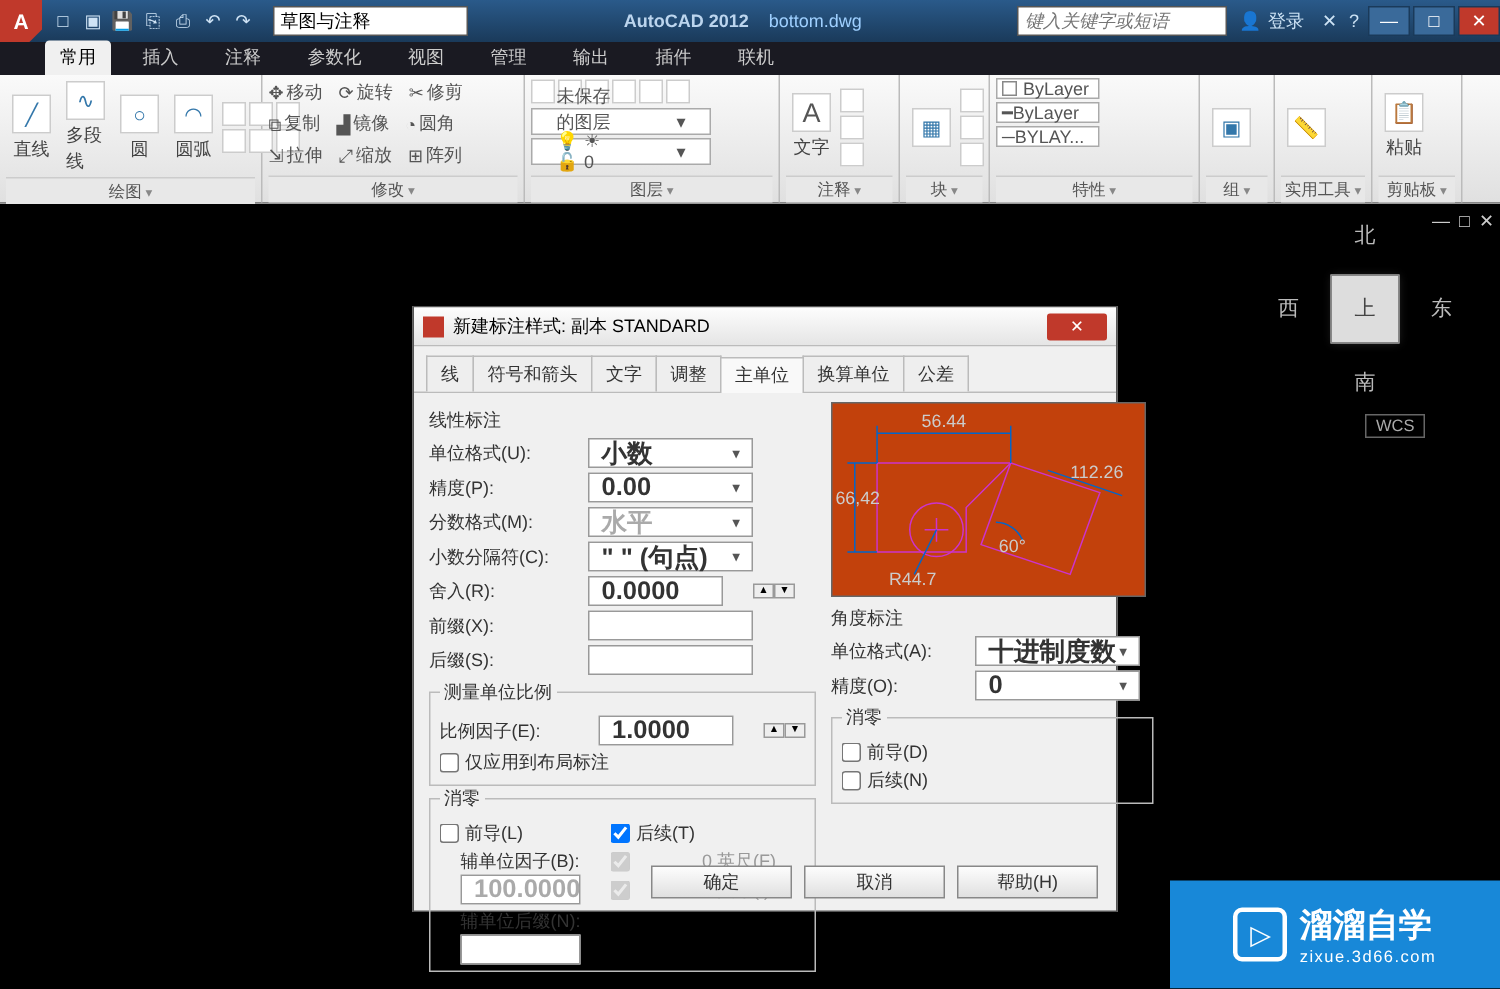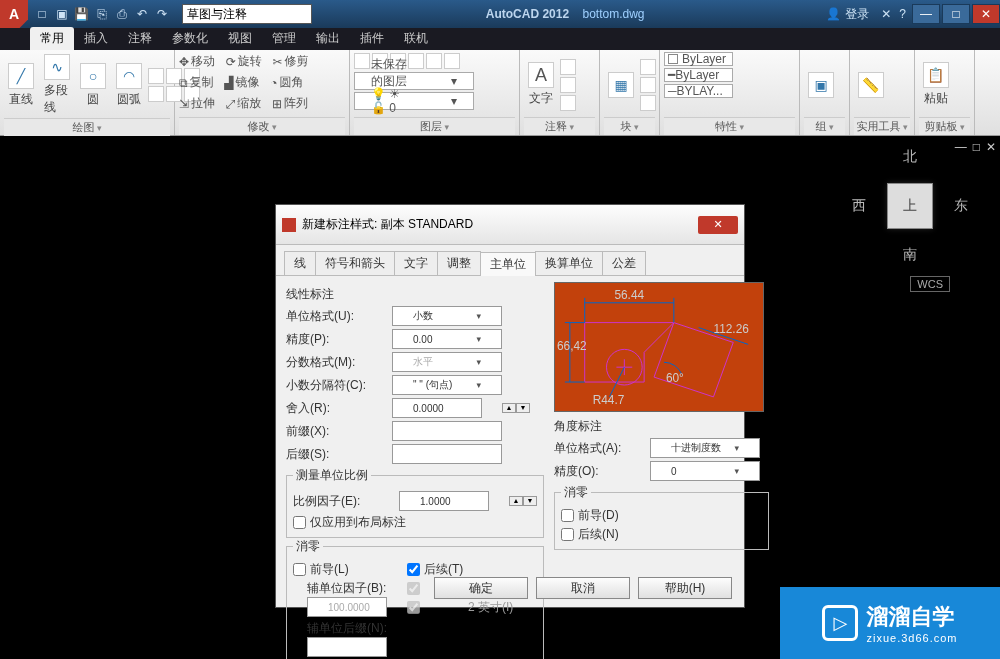--- a/index.html
+++ b/index.html
@@ -14,21 +14,21 @@
 .title-center { flex:1; text-align:center; }
 .title-center .app { color:#bcd5ee; font-weight:bold; margin-right:10px;}
 .title-center .file { color:#9fd0ff; }
 .title-right-search { width:140px; height:20px; background:#fff; border:1px solid #555; padding:0 4px; color:#888; font-style:italic; }
 .login { margin:0 8px; color:#cde3f5; display:flex; align-items:center; gap:4px; }
 .win-btns { display:flex; }
 .win-btn { width:28px; height:20px; background:#3a6a9a; border:1px solid #1a3a5a; margin-left:2px; display:flex; align-items:center; justify-content:center; color:#fff; cursor:pointer;}
 .win-btn.close { background:#c0392b; }
 
 
-.ribbon-tabs { height:22px; background:#1a1a22; display:flex; align-items:flex-end; padding-left:30px; gap:0; }
+.ribbon-tabs { height:22px; background:#1a1a22; display:flex; align-items:flex-end; padding-left:30px; gap:11px; }
 .ribbon-tab { padding:3px 10px; color:#ccc; cursor:pointer; font-size:12px; }
 .ribbon-tab.active { background:#f0f0f0; color:#000; border-radius:3px 3px 0 0; }
 
 
 .ribbon { height:86px; background:linear-gradient(#fafafa,#e0e0e0); display:flex; border-bottom:1px solid #999; }
 .panel { border-right:1px solid #bbb; padding:2px 4px 0; display:flex; flex-direction:column; }
 .panel-body { flex:1; display:flex; align-items:center; gap:2px; }
 .panel-title { text-align:center; color:#555; font-size:11px; padding:1px 0; background:#e8e8e8; border-top:1px solid #ccc;}
 .panel-title::after { content:" ▾"; font-size:9px; color:#888;}
 .rbtn { display:flex; flex-direction:column; align-items:center; gap:2px; padding:2px 4px; cursor:pointer; color:#444; }
@@ -44,32 +44,32 @@
 .draw { position:absolute; left:0; top:136px; right:0; bottom:0; background:#000; }
 .viewcube { position:absolute; right:40px; top:20px; width:100px; height:100px; display:flex; align-items:center; justify-content:center; }
 .vc-center { width:46px; height:46px; background:#ddd; border:1px solid #888; display:flex; align-items:center; justify-content:center; color:#444; font-size:14px; box-shadow:0 0 6px #222;}
 .vc-label { position:absolute; color:#bbb; font-size:14px; }
 .vc-n{top:-8px;} .vc-s{bottom:-8px;} .vc-w{left:-8px;} .vc-e{right:-8px;}
 .wcs { position:absolute; right:50px; top:140px; border:1px solid #666; color:#aaa; padding:1px 6px; font-size:11px;}
 .doc-btns { position:absolute; right:4px; top:4px; color:#ccc; font-size:12px; display:flex; gap:6px;}
 
 
 .dialog { position:absolute; left:275px; top:204px; width:470px; height:404px; background:#f0f0f0; border:1px solid #555; box-shadow:4px 4px 12px rgba(0,0,0,.5); }
-.dlg-title { height:40px; background:linear-gradient(#fdfdfd,#e5e5e5); display:flex; align-items:center; padding:0 6px; border-bottom:1px solid #bbb;justify-content:space-between;}
+.dlg-title { height:26px; background:linear-gradient(#fdfdfd,#e5e5e5); display:flex; align-items:center; padding:0 6px; border-bottom:1px solid #bbb;justify-content:space-between;}
 .dlg-title .a { width:14px; height:14px; background:#c0392b; margin-right:6px; }
 .dlg-close { margin-left:auto; width:40px; height:18px; background:#c0392b; color:#fff; display:flex; align-items:center; justify-content:center; border-radius:2px; font-size:11px; cursor:pointer;}
 .dlg-tabs { display:flex; padding:6px 8px 0; gap:0; border-bottom:1px solid #bbb; background:#f0f0f0; }
 .dlg-tab { padding:3px 9px; border:1px solid #bbb; border-bottom:none; background:#eee; margin-right:-1px; cursor:pointer; color:#333; font-size:12px;}
 .dlg-tab.active { background:#f9f9f9; position:relative; top:1px; }
 .dlg-body { display:flex; padding:6px 10px; gap:10px; }
 .dlg-col { flex:1; }
 .group-label { color:#333; margin:4px 0 2px; }
 .frow { display:flex; align-items:center; margin:3px 0; gap:20px; }
 .frow label { width:86px; color:#333; }
-.combo, .txt { height:20px; border:1px solid #999; background:#fff; padding:0 20px; font-size:10px; color:#333; display:flex; align-items:center; justify-content:space-between; }
+.combo, .txt { height:20px; border:1px solid #999; background:#fff; padding:0 8px; font-size:17px; color:#333; display:flex; align-items:center; justify-content:space-between;font-weight:bold; }
 .combo { width:110px; } .combo::after{content:"▾"; color:#555; font-size:9px;}
 .txt { width:90px; }
 .spin { display:flex; }
 .spin .sbtn { width:14px; height:10px; border:1px solid #999; background:#eee; font-size:7px; text-align:center; line-height:8px;}
 fieldset { border:1px solid #bbb; padding:4px 6px; margin-top:0; }
 legend { color:#333; padding:0 3px; }
 .chk { display:flex; align-items:center; gap:4px; margin:2px 0; color:#333;}
 .chk input { width:13px; height:13px; }
 .chk.disabled { color:#999;gap:48px; }
 .preview { width:210px; height:130px; background:#c2410c; border:1px solid #666; position:relative; margin-bottom:6px;}
@@ -95,20 +95,21 @@
     <span class="icon">⎘</span>
     <span class="icon">⎙</span>
     <span class="icon">↶</span>
     <span class="icon">↷</span>
   </div>
   <input class="title-search" value="草图与注释" style="">
   <div class="title-center">
     <span class="app">AutoCAD 2012</span>
     <span class="file">bottom.dwg</span>
   </div>
+  <input class="title-right-search" placeholder="键入关键字或短语" style="">
   <div class="login">
     <span>👤</span>
     <span>登录</span>
   </div>
   <span class="icon" style="color:#cde3f5;margin:0 4px">✕</span>
   <span class="icon" style="color:#cde3f5;margin:0 4px">?</span>
   <div class="win-btns">
     <div class="win-btn">—</div>
     <div class="win-btn">□</div>
     <div class="win-btn close">✕</div>

